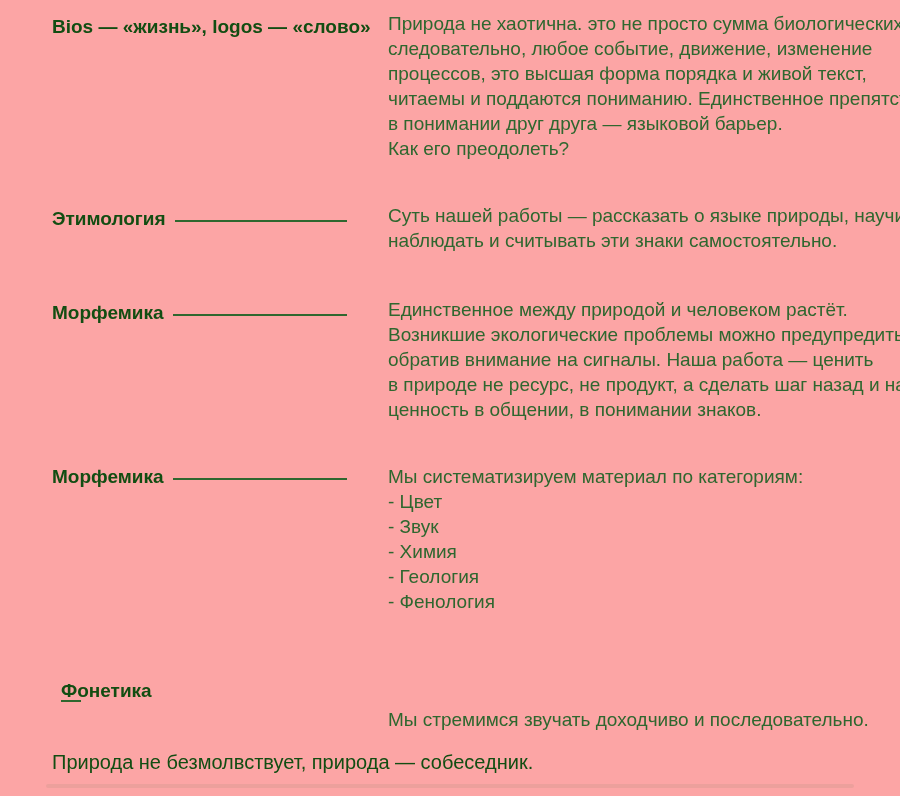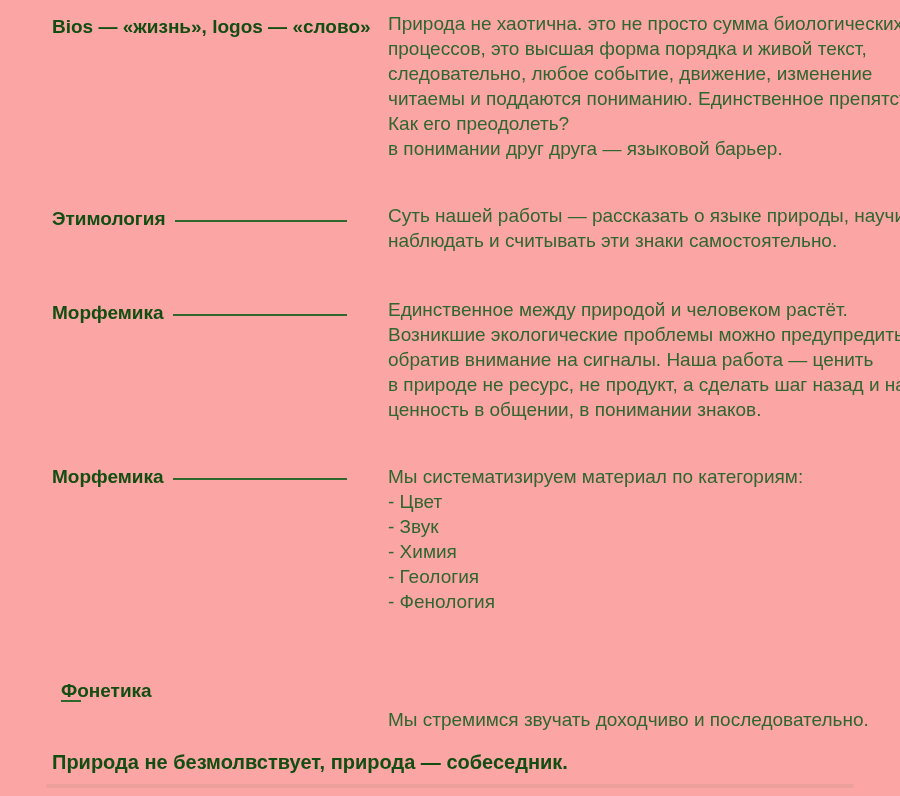--- a/index.html
+++ b/index.html
@@ -44,21 +44,21 @@
     color: #2f672f;
   }
   .paragraph .line { white-space: nowrap; }
   .footer-statement {
     position: absolute;
     left: 52px;
     top: 750px;
     width: 800px;
     font-size: 20px;
     line-height: 25px;
-    font-weight: bold;
+    font-weight: normal;
     color: #124d12;
     white-space: nowrap;
   }
   .cutoff-text-remnant {
     position: absolute;
     left: 46px;
     top: 784px;
     width: 808px;
     height: 4px;
     background: rgba(47, 103, 47, 0.08);
@@ -74,25 +74,25 @@
 </head>
 <body>
 
 <div class="page">
 
   <div class="term-row" id="term-0">
     <span>Bios — «жизнь», logos — «слово»</span>
   </div>
   <div class="paragraph" id="para-0">
       <div class="line">Природа не хаотична. это не просто сумма биологических</div>
+      <div class="line">следовательно, любое событие, движение, изменение</div>
       <div class="line">процессов, это высшая форма порядка и живой текст,</div>
-      <div class="line">следовательно, любое событие, движение, изменение</div>
       <div class="line">читаемы и поддаются пониманию. Единственное препятствие</div>
+      <div class="line">в понимании друг друга — языковой барьер.</div>
       <div class="line">Как его преодолеть?</div>
-      <div class="line">в понимании друг друга — языковой барьер.</div>
     </div>
 
   <div class="term-row" id="term-1">
     <span>Этимология</span>
     <span class="term-underline"></span>
   </div>
   <div class="paragraph" id="para-1">
       <div class="line">Суть нашей работы — рассказать о языке природы, научить</div>
       <div class="line">наблюдать и считывать эти знаки самостоятельно.</div>
     </div>

